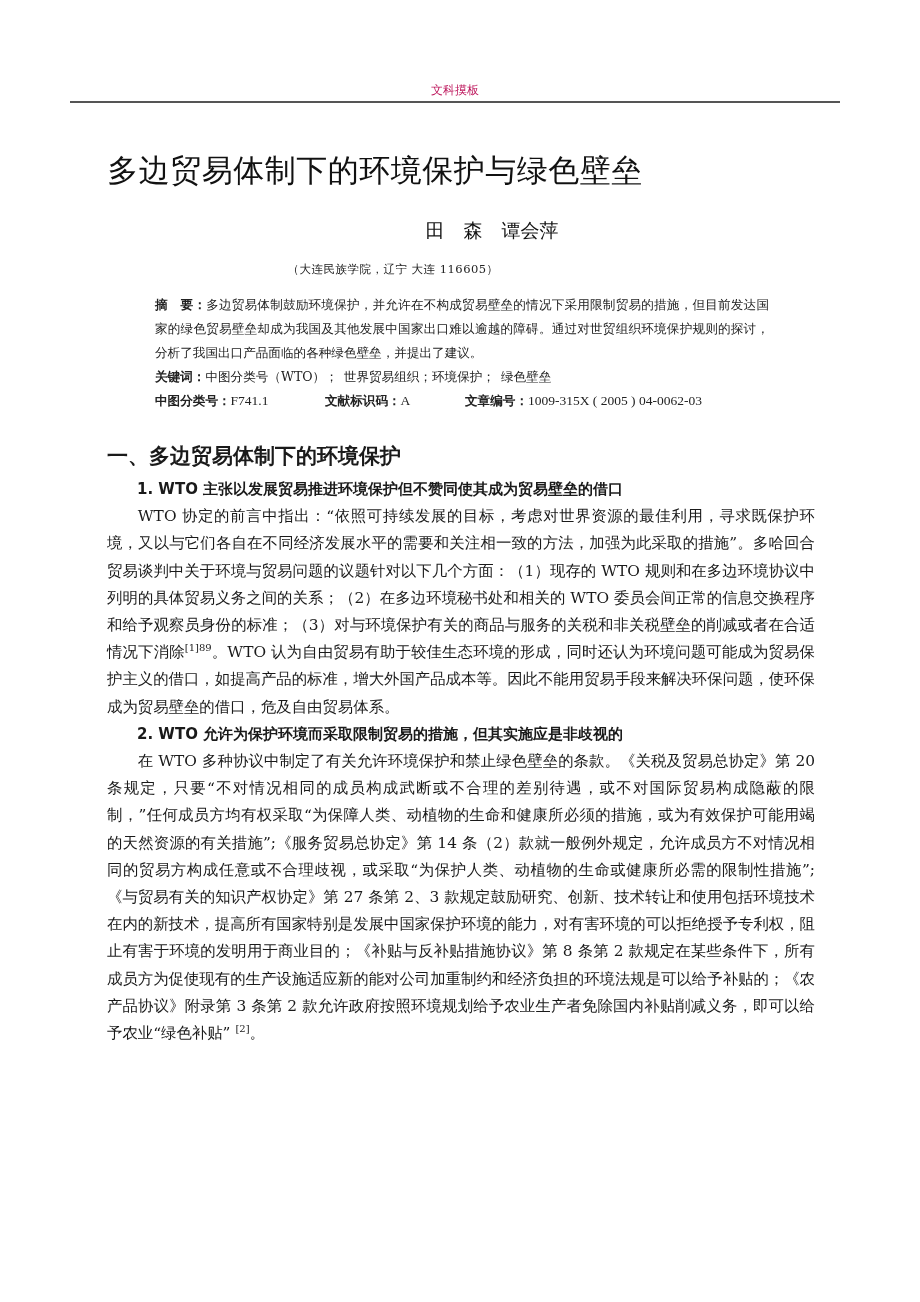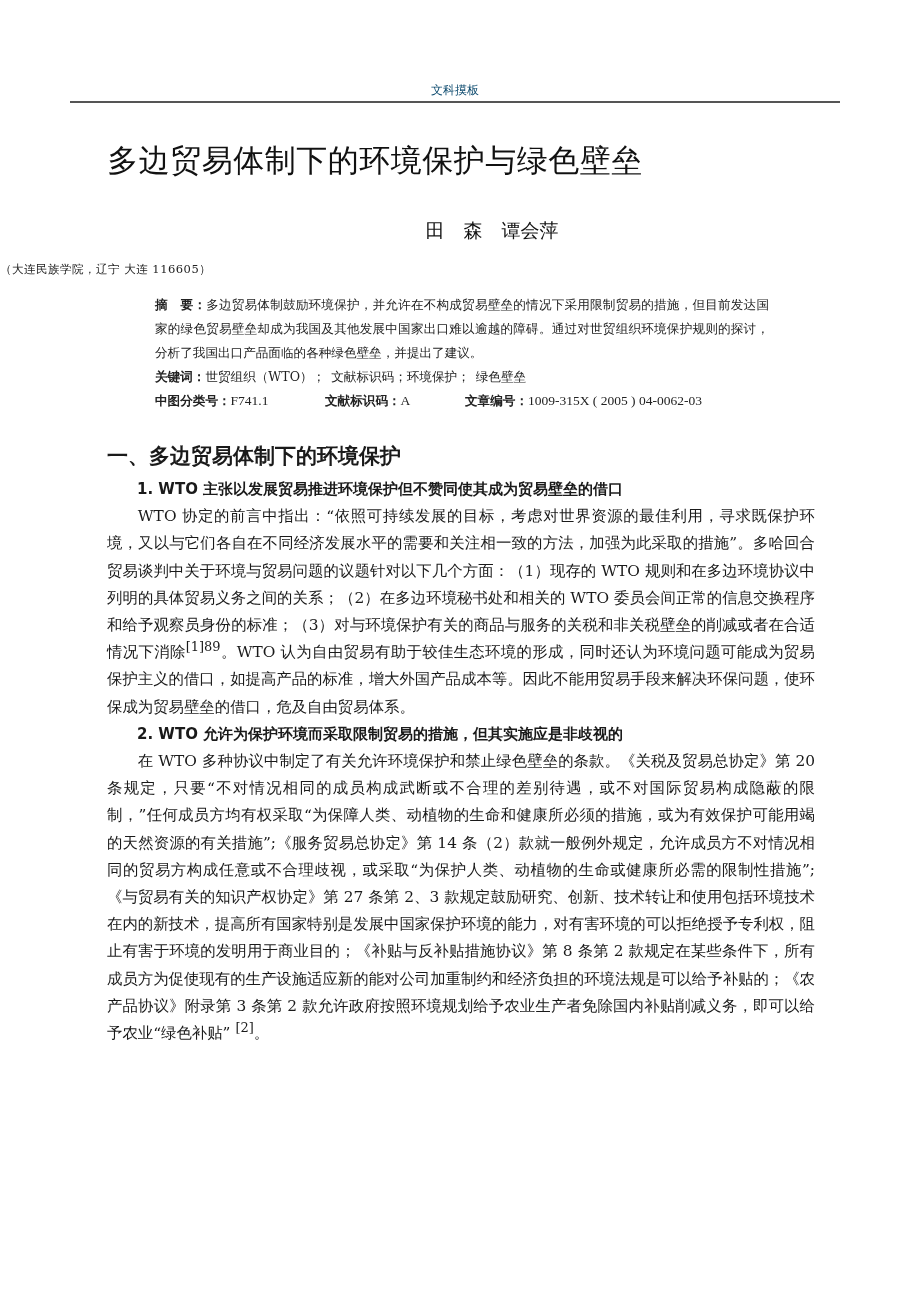--- a/index.html
+++ b/index.html
@@ -1,52 +1,52 @@
 <!DOCTYPE html>
 <html><head>
 <meta charset="utf-8">
 <style>
   html, body { margin:0; padding:0; background:#ffffff; }
   body { width:920px; height:1302px; position:relative; overflow:hidden; color:#111; font-family:"DejaVu Serif","Liberation Serif",serif; }
-  .running-head { position:absolute; left:70px; top:82px; width:770px; text-align:center; font-size:12px; color:#0c4a6e; font-family:"DejaVu Sans","Liberation Sans",sans-serif; }
+  .running-head { position:absolute; left:70px; top:82px; width:770px; text-align:center; font-size:12px; color:#be185d; font-family:"DejaVu Sans","Liberation Sans",sans-serif; }
   .head-rule { position:absolute; left:70px; top:101px; width:770px; height:0; border-top:2px solid #555; }
-  .title { position:absolute; left:0; top:140px; width:750px; text-align:center; font-size:31px; font-family:"DejaVu Sans","Liberation Sans",sans-serif; color:#111; letter-spacing:0.5px; }
+  .title { position:absolute; left:0; top:150px; width:750px; text-align:center; font-size:31px; font-family:"DejaVu Sans","Liberation Sans",sans-serif; color:#111; letter-spacing:0.5px; }
   .authors { position:absolute; left:0; top:218px; width:920px; text-align:center; font-size:19px; font-family:"DejaVu Sans","Liberation Sans",sans-serif; color:#111; word-spacing:14px;padding-left:32px; }
-  .affil { position:absolute; left:0; top:262px; width:786px; text-align:left; font-size:11.5px; color:#222; letter-spacing:0.5px; }
+  .affil { position:absolute; left:0; top:262px; width:786px; text-align:center; font-size:11.5px; color:#222; letter-spacing:0.5px; }
   .abstract { position:absolute; left:155px; top:293px; width:614px; font-size:12.6px; line-height:24px; color:#222; text-align:justify; }
   .abstract .lbl { font-weight:bold; font-family:"DejaVu Sans","Liberation Sans",sans-serif; }
   .keywords { position:absolute; left:155px; top:365px; width:614px; font-size:12.6px; line-height:24px; color:#222; }
   .keywords .lbl { font-weight:bold; font-family:"DejaVu Sans","Liberation Sans",sans-serif; }
   .kw { margin-right:6px; }
   .classline { position:absolute; left:155px; top:391px; width:640px; font-size:12.6px; line-height:20px; color:#222; display:flex; }
   .classline .lbl { font-weight:bold; font-family:"DejaVu Sans","Liberation Sans",sans-serif; }
   .classline .val { font-family:"Liberation Serif",serif; font-size:13.5px; }
   .cls1 { width:170px; } .cls2 { width:140px; } .cls3 { }
   .body { position:absolute; left:107px; top:437px; width:708px; font-size:15.4px; line-height:27.2px; color:#1a1a1a; }
   .body p { margin:0; text-indent:2em; text-align:justify; }
   .body h2 { margin:6px 0 6px 0; text-align:left; font-size:21px; font-weight:bold; font-family:Liberation Serif, serif; line-height:27px; }
   .body h3 { margin:0; text-indent:2em; font-size:15px; font-weight:bold; font-family:"DejaVu Sans","Liberation Sans",sans-serif; line-height:27.2px; }
-  sup { font-size:13px; line-height:0; vertical-align:6px; }
+  sup { font-size:10px; line-height:0; vertical-align:6px; }
 </style>
 </head>
 <body>
 
 <div class="running-head">文科摸板</div>
 <div class="head-rule"></div>
 
 <div class="title">多边贸易体制下的环境保护与绿色壁垒</div>
 <div class="authors">田　森　谭会萍</div>
 <div class="affil">（大连民族学院，辽宁 大连 116605）</div>
 
 <div class="abstract">
   <span class="lbl">摘　要：</span><span>多边贸易体制鼓励环境保护，并允许在不构成贸易壁垒的情况下采用限制贸易的措施，但目前发达国家的绿色贸易壁垒却成为我国及其他发展中国家出口难以逾越的障碍。通过对世贸组织环境保护规则的探讨，分析了我国出口产品面临的各种绿色壁垒，并提出了建议。</span>
 </div>
 
 <div class="keywords">
-  <span class="lbl">关键词：</span><span class="kw">世贸组织（WTO）；</span><span class="kw">文献标识码；环境保护；</span><span class="kw">绿色壁垒</span>
+  <span class="lbl">关键词：</span><span class="kw">中图分类号（WTO）；</span><span class="kw">世界贸易组织；环境保护；</span><span class="kw">绿色壁垒</span>
 </div>
 
 <div class="classline">
   <div class="cls1"><span class="lbl">中图分类号：</span><span class="val">F741.1</span></div>
   <div class="cls2"><span class="lbl">文献标识码：</span><span class="val">A</span></div>
   <div class="cls3"><span class="lbl">文章编号：</span><span class="val">1009-315X ( 2005 ) 04-0062-03</span></div>
 </div>
 
 <div class="body">
   <h2>一、多边贸易体制下的环境保护</h2>

